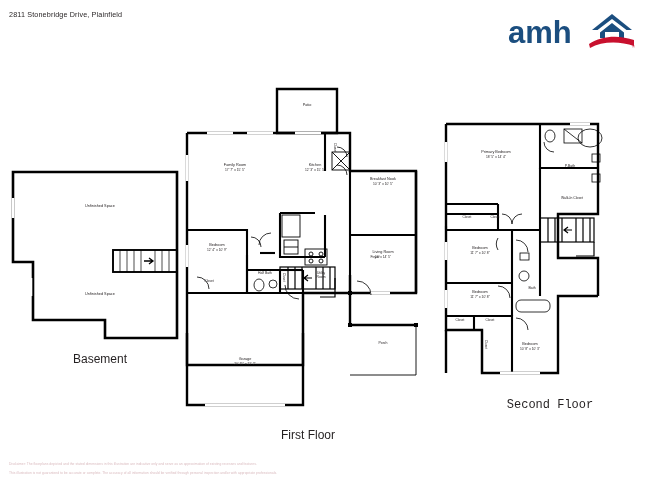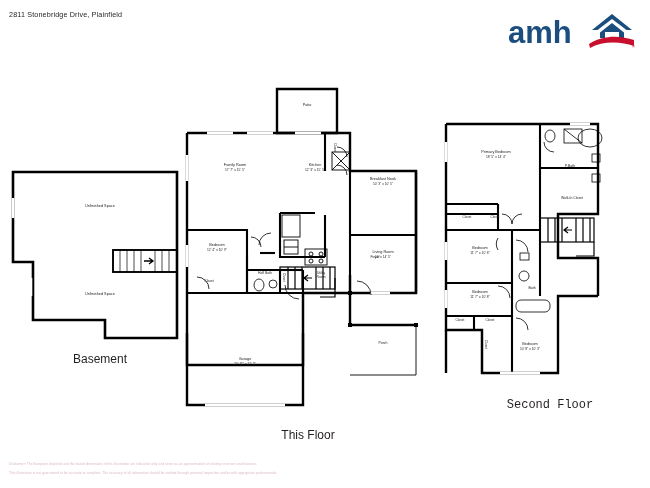--- a/index.html
+++ b/index.html
@@ -221,21 +221,21 @@
 
     <div style="position:absolute;left:172px;top:170px;width:36px;text-align:center;font-size:3.6px;color:#231f20;">Foyer</div>
 
     <div style="position:absolute;left:178px;top:256px;width:40px;text-align:center;font-size:3.5px;color:#231f20;">Porch</div>
 
     <div style="position:absolute;left:30px;top:272px;width:60px;text-align:center;">
       <div style="font-size:3.8px;color:#231f20;">Garage</div>
       <div style="font-size:3.3px;color:#231f20;margin-top:.5px;">20' 11" x 21' 2"</div>
     </div>
   </div>
-  <div class="floor-title" style="left:248px;top:428px;width:120px;">This Floor</div>
+  <div class="floor-title" style="left:248px;top:428px;width:120px;">First Floor</div>
 
   <div class="plan" style="left:440px;top:118px;">
     <svg width="180" height="285" viewBox="0 0 180 285">
       <g fill="none" stroke="#000000" stroke-width="2.4">
         <path d="M6 6 L158 6 L158 96 L118 96 L118 140 L158 140 L158 178
                  M6 6 L6 212 L42 212 L42 255 L118 255 L118 212 L118 178 L158 178"></path>
         <path d="M6 212 L6 255"></path>
       </g>
 
       <g fill="none" stroke="#000000" stroke-width="2.1">

